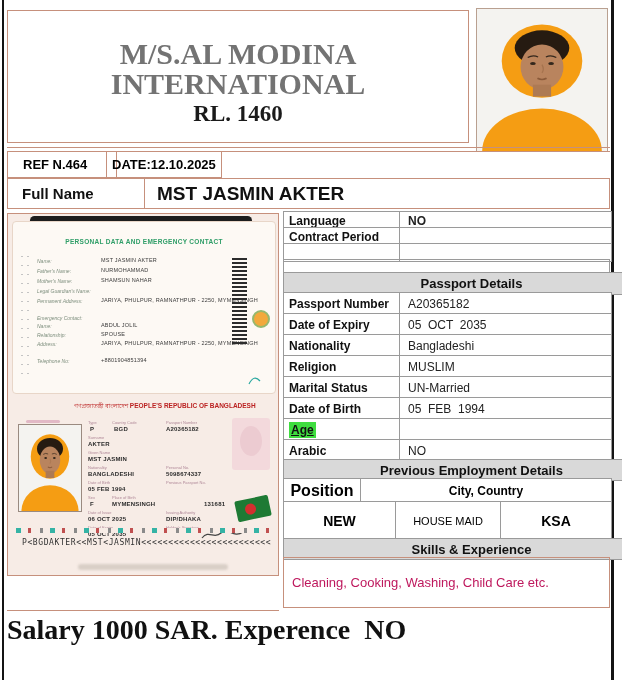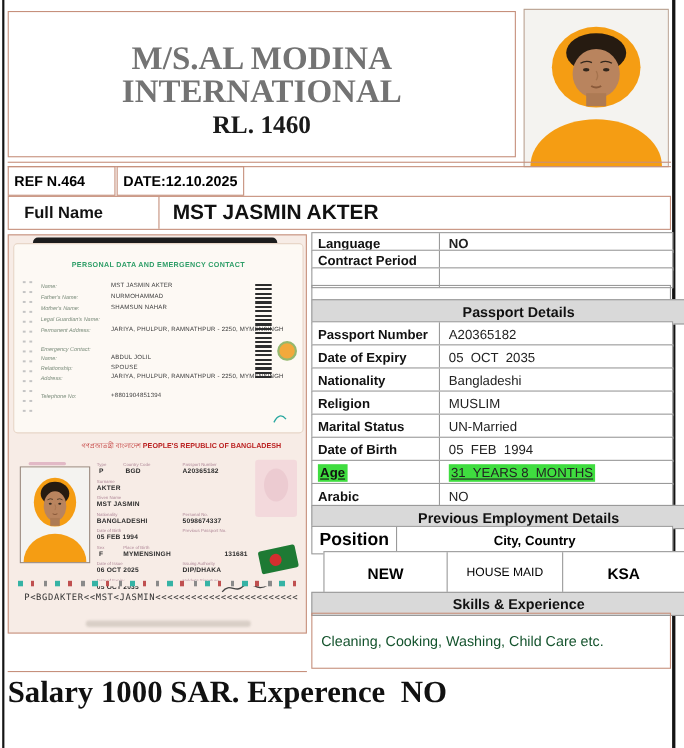--- a/index.html
+++ b/index.html
@@ -20,21 +20,21 @@
   .hrule{position:absolute;height:1px;background:var(--accent);}
   .b{font-weight:bold;}
   .pre{white-space:pre;}
 
   
   .title-box{left:7px;top:10px;width:462px;height:133px;display:flex;flex-direction:column;
              justify-content:center;align-items:center;text-align:center;padding-top:14px;}
   .title-l1{font-size:30px;font-weight:bold;color:#737373;line-height:30px;}
   .title-l2{font-size:23px;font-weight:bold;color:#1a1a1a;line-height:30px;}
   .photo-box{left:476px;top:8px;width:132px;height:144px;border:1px solid #b9a090;background:#f4f3f0;}
-  .ref-box{left:7px;top:151px;width:98px;height:27px;font-size:13px;line-height:25px;padding-left:5px;}
+  .ref-box{left:7px;top:151px;width:110px;height:27px;font-size:13px;line-height:25px;padding-left:15px;}
   .date-box{left:106px;top:151px;width:116px;height:27px;font-size:13px;line-height:25px;padding-left:5px;}
   .fn-row{left:7px;top:178px;width:603px;height:31px;display:flex;align-items:center;}
   .fn-label{width:122px;padding-left:14px;font-size:15px;font-weight:bold;color:#111;}
   .fn-div{width:1px;height:100%;background:var(--accent);}
   .fn-value{padding-left:12px;font-size:19px;font-weight:bold;color:#111;}
 
   
   .row{position:absolute;left:283px;width:327px;border:1px solid var(--grid);display:flex;background:#fff;}
   .lcell{width:110px;border-right:1px solid var(--grid);padding-left:5px;font-weight:bold;font-size:12px;color:#111;display:flex;align-items:center;}
   .vcell{flex:1;padding-left:8px;font-size:12px;color:#222;display:flex;align-items:center;}
@@ -259,42 +259,39 @@
     <div class="vcell pre">UN-Married</div>
   </div>
   <div class="row" style="top:397px;height:21px;">
     <div class="lcell">Date of Birth</div>
     <div class="vcell pre">05  FEB  1994</div>
   </div>
   <div class="row" style="top:418px;height:21px;">
     <div class="lcell">
         <span class="hl">Age</span>
       </div>
-    <div class="vcell">
-        <span class="hl pre">31  YEARS 8  MONTHS</span>
-      </div>
   </div>
   <div class="row" style="top:439px;height:21px;">
     <div class="lcell">Arabic</div>
     <div class="vcell pre">NO</div>
   </div>
 
   <div class="th" style="top:459px;height:20px;">Previous Employment Details</div>
 
   <div class="row" style="top:478px;height:24px;">
     <div class="ec b" style="width:76px;border-right:1px solid var(--grid);font-size:16px;">Position</div>
     <div class="ec b" style="flex:1;font-size:12px;">City, Country</div>
   </div>
-  <div class="row" style="top:501px;height:38px;margin-left:11px;">
+  <div class="row" style="top:501px;height:38px;">
     <div class="ec b" style="width:111px;border-right:1px solid var(--grid);font-size:14px;">NEW</div>
     <div class="ec" style="width:76px;border-right:1px solid var(--grid);font-size:11px;padding:0 14px;line-height:13px;">HOUSE MAID</div>
     <div class="ec b" style="flex:1;font-size:14px;">KSA</div>
   </div>
 
   <div class="th" style="top:538px;height:20px;">Skills &amp; Experience</div>
   <div class="abs" style="left:283px;top:557px;width:327px;height:51px;border:1px solid var(--accent);display:flex;align-items:center;">
-    <span style="padding-left:8px;font-size:13px;color:#14532d;">Cleaning, Cooking, Washing, Child Care etc.</span>
+    <span style="padding-left:8px;font-size:13px;color:#be185d;">Cleaning, Cooking, Washing, Child Care etc.</span>
   </div>
 
   <div class="hrule footer-line"></div>
   <div class="abs footer-text serif pre">Salary 1000 SAR. Experence  NO</div>
 
 </div>
 
 </body></html>

